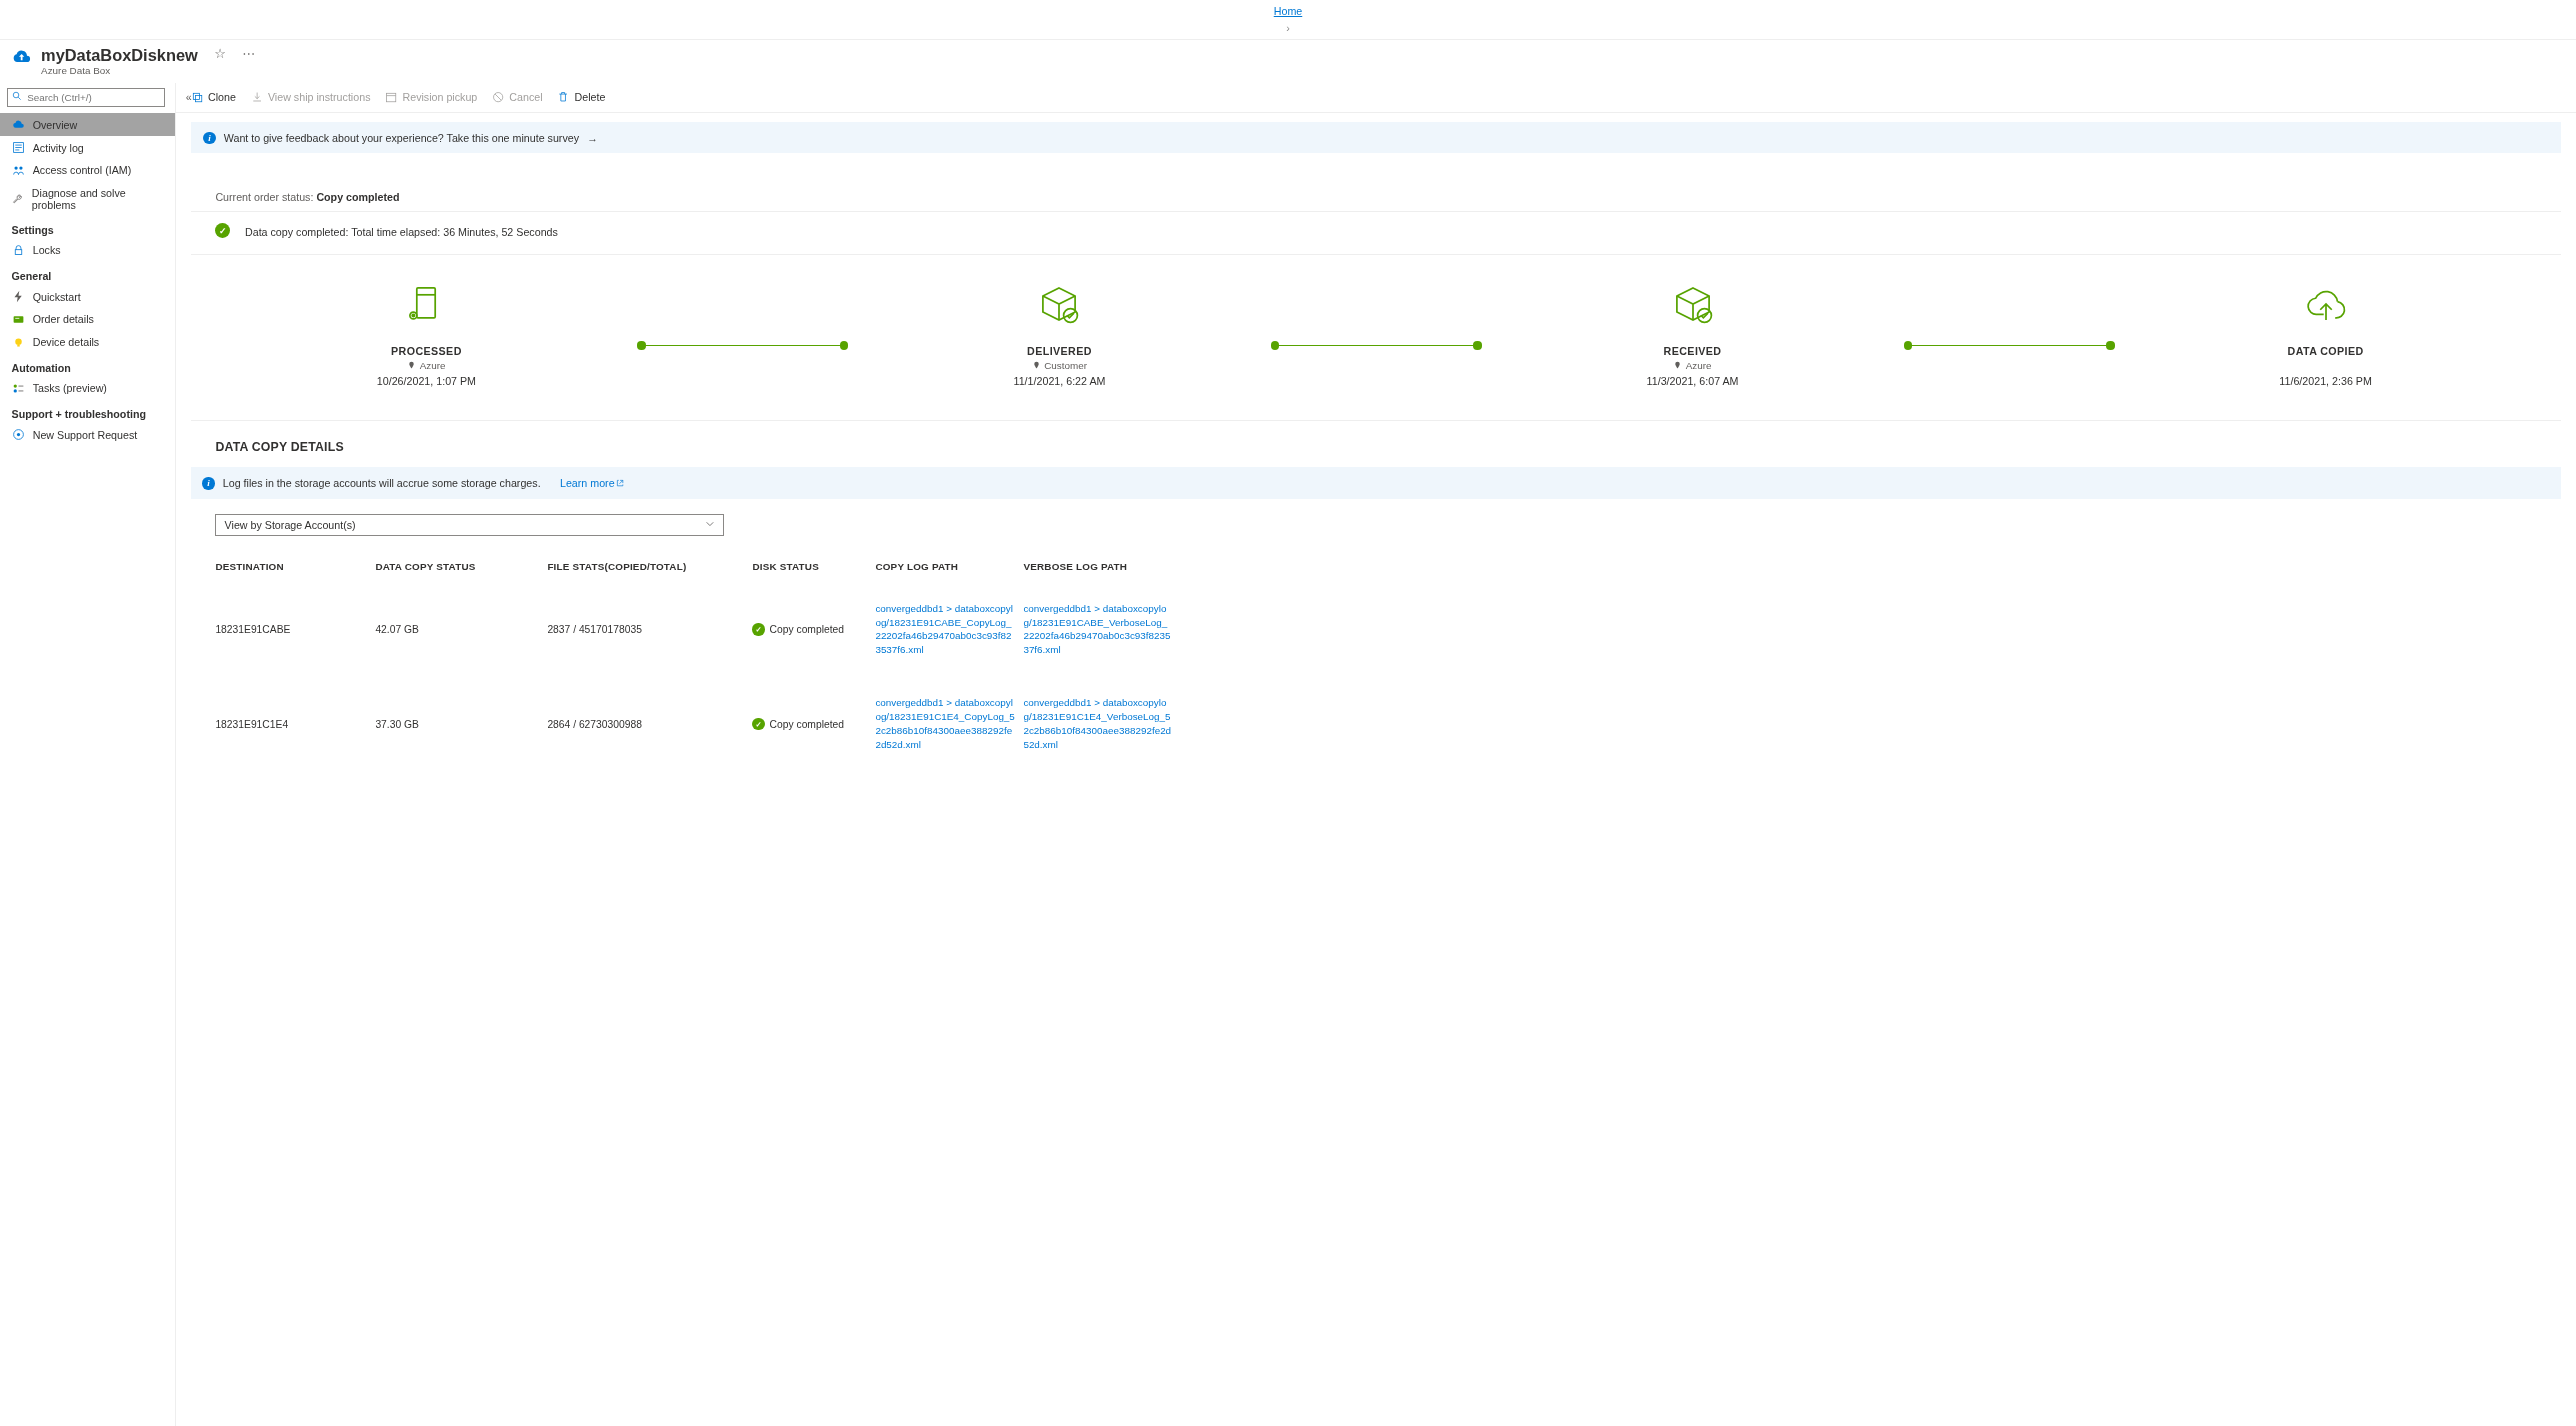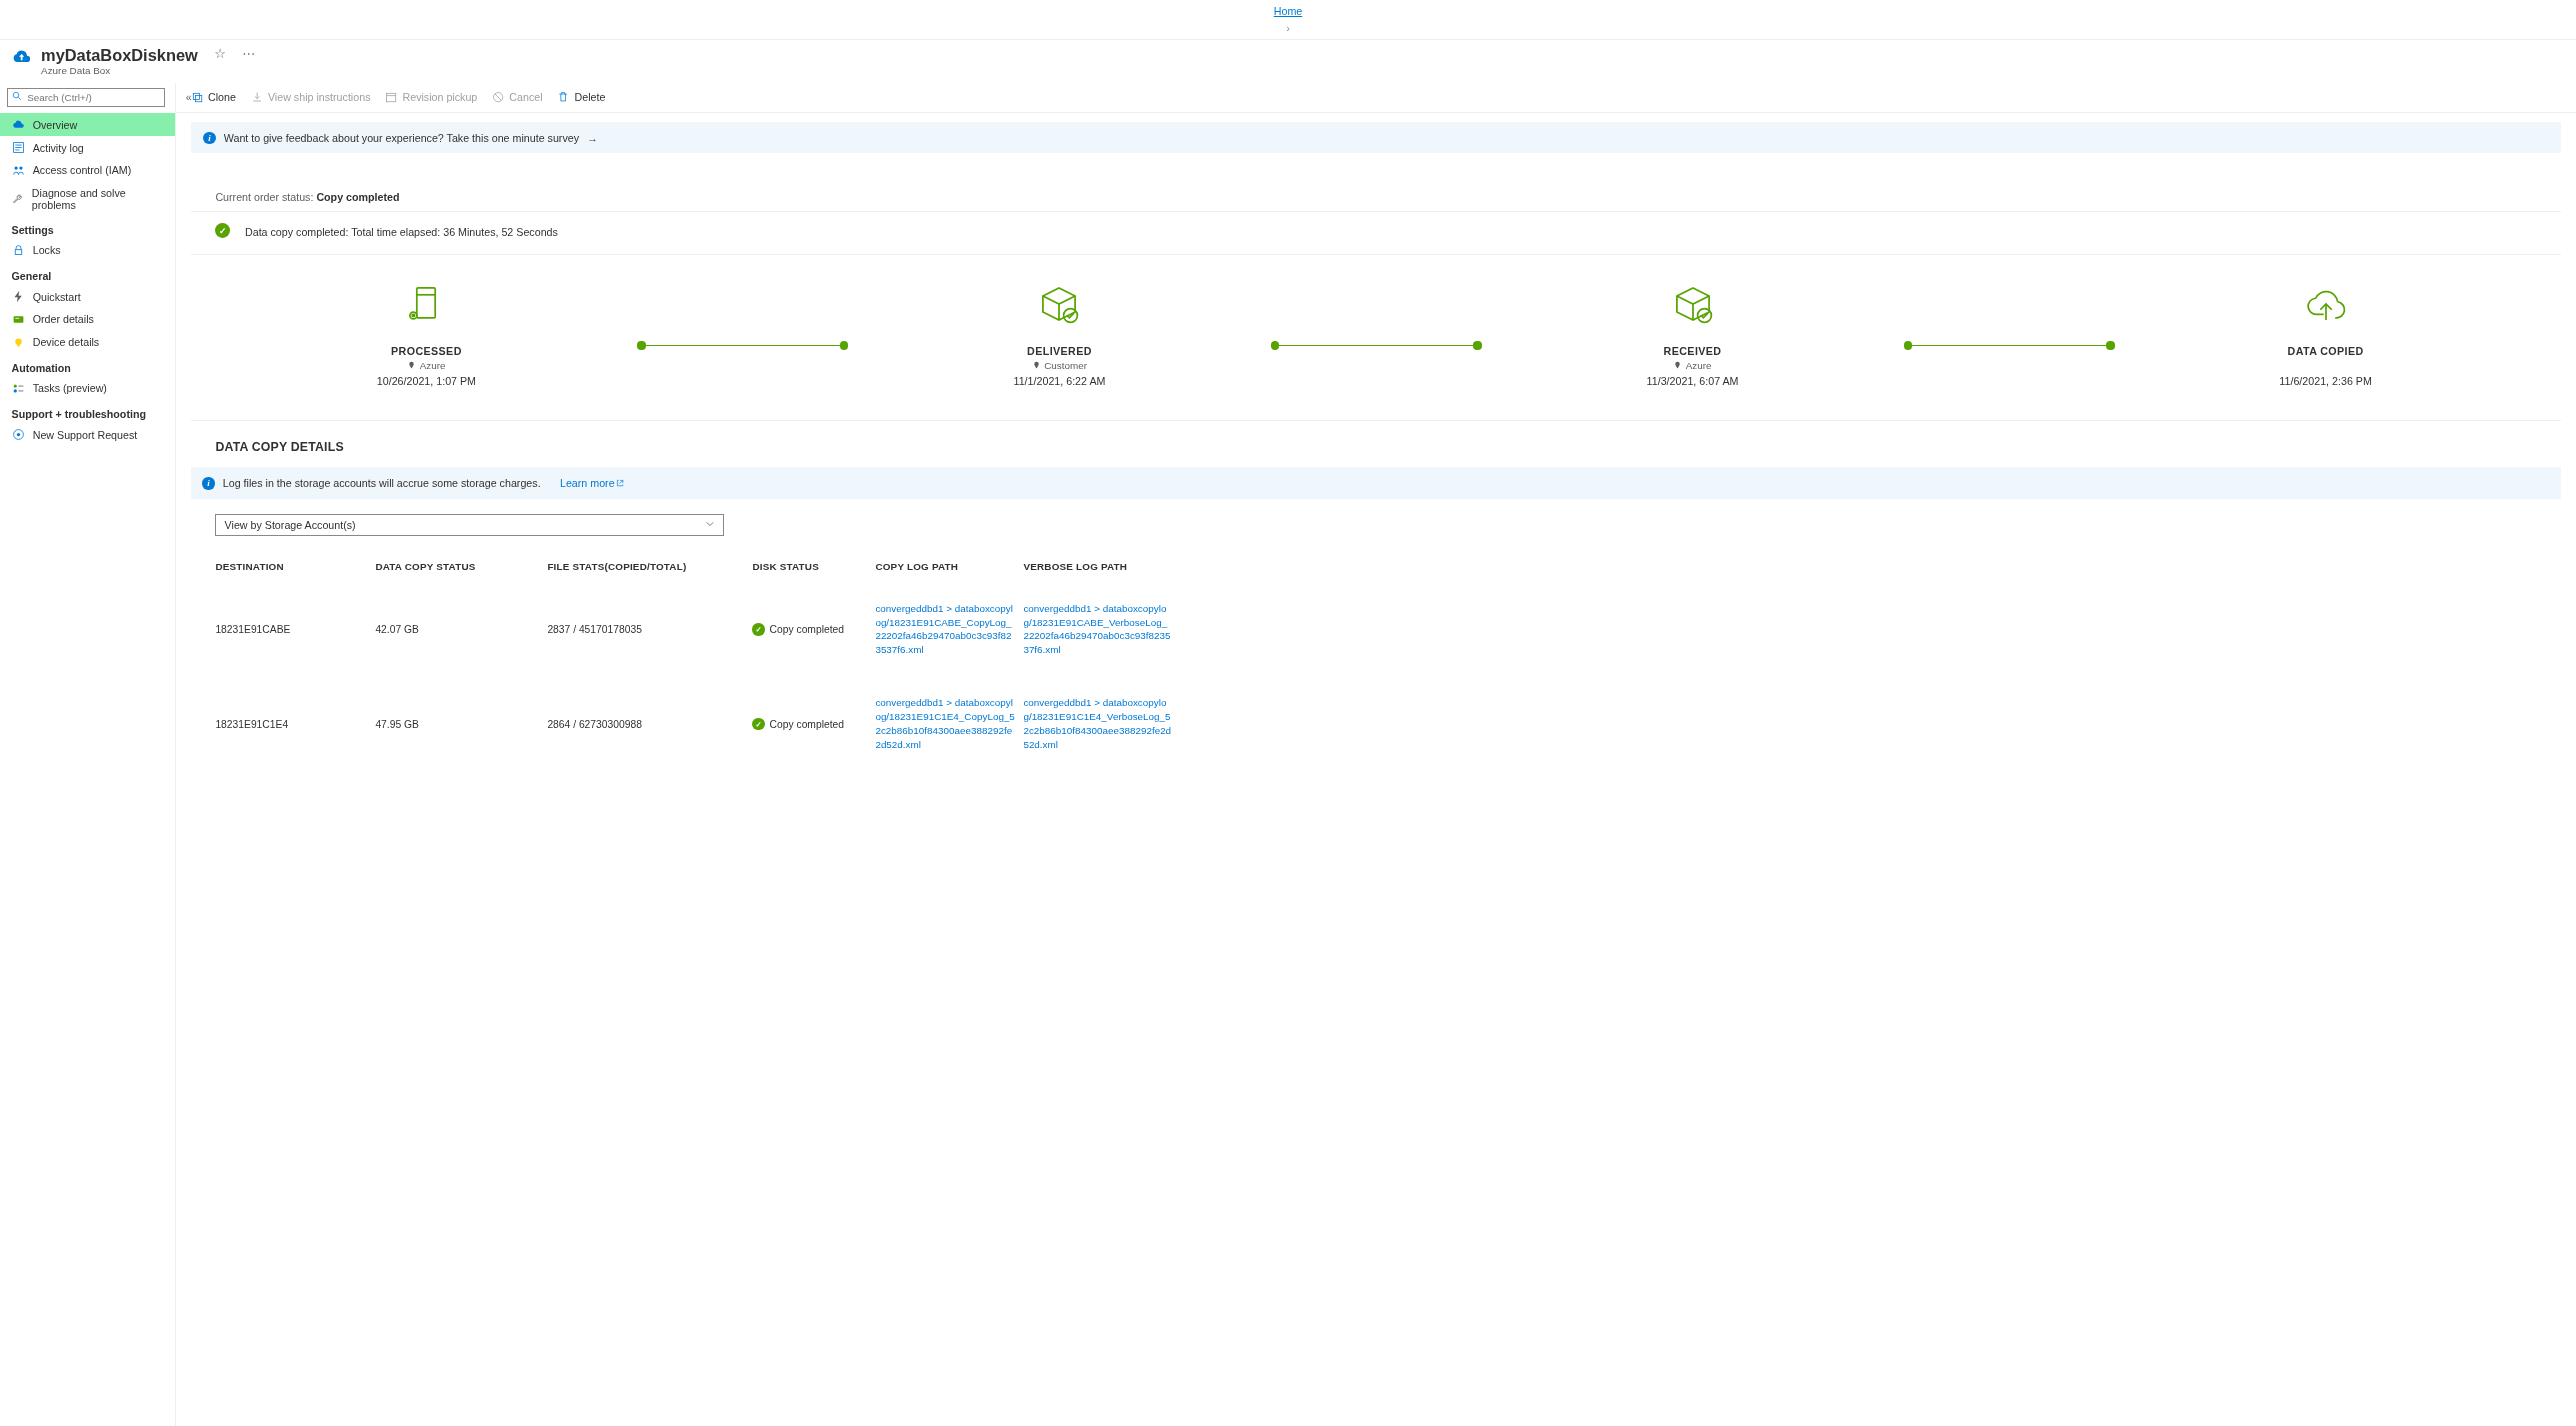--- a/index.html
+++ b/index.html
@@ -18,21 +18,21 @@
 .star, .more { margin-left: 8.2px; color: #605e5c; cursor: pointer; font-size: 13px; }
 
 .layout { display: flex; min-height: calc(100vh - 57px); }
 .sidebar { width: 176px; border-right: 0.8px solid #eee; padding: 0 0 8.2px; }
 .search-row { display: flex; align-items: center; padding: 4.9px 6.6px 6.6px; gap: 19px; }
 .search-box { flex: 1; display: flex; align-items: center; border: 0.8px solid #8a8886; padding: 2.5px 4.9px; gap: 4.9px; }
 .search-box input { border: none; outline: none; font-size: 9.9px; flex: 1; }
 .collapse-toggle { color: #605e5c; cursor: pointer; padding: 1.6px; }
 
 .nav-item { display: flex; align-items: center; gap: 8.2px; padding: 4.9px 11.5px; cursor: pointer; font-size: 10.7px; }
-.nav-item.active { background: #86efac; }
+.nav-item.active { background: #a3a3a3; }
 .nav-icon { width: 13px; height: 13px; display: flex; align-items: center; justify-content: center; }
 .nav-group { padding: 8.2px 11.5px 3.3px; font-size: 10.7px; font-weight: 600; color: #323130; }
 
 .main { flex: 1; padding: 0 0 16.4px; }
 .toolbar { display: flex; align-items: center; gap: 14.8px; padding: 8.2px 14.8px; border-bottom: 0.8px solid #eee; font-size: 10.7px; }
 .toolbar-item { display: flex; align-items: center; gap: 4.9px; cursor: pointer; color: #323130; }
 .toolbar-item.disabled { color: #a19f9d; cursor: default; }
 .toolbar-item.danger { color: #323130; }
 .toolbar-icon { width: 12.3px; height: 12.3px; display: flex; align-items: center; justify-content: center; }
 
@@ -413,21 +413,21 @@
           <div class="col-copylog">
               <a class="log-link">convergeddbd1 &gt; databoxcopylog/18231E91CABE_CopyLog_22202fa46b29470ab0c3c93f823537f6.xml</a>
             </div>
           <div class="col-verbose">
               <a class="log-link">convergeddbd1 &gt; databoxcopylog/18231E91CABE_VerboseLog_22202fa46b29470ab0c3c93f823537f6.xml</a>
             </div>
         </div>
 
         <div class="trow">
           <div class="col-dest">18231E91C1E4</div>
-          <div class="col-status">47.95 GB</div>
+          <div class="col-status">37.30 GB</div>
           <div class="col-stats">2864 / 62730300988</div>
           <div class="col-disk">
               <span class="check-sm"></span>
               <span>Copy completed</span>
             </div>
           <div class="col-copylog">
               <a class="log-link">convergeddbd1 &gt; databoxcopylog/18231E91C1E4_CopyLog_52c2b86b10f84300aee388292fe2d52d.xml</a>
             </div>
           <div class="col-verbose">
               <a class="log-link">convergeddbd1 &gt; databoxcopylog/18231E91C1E4_VerboseLog_52c2b86b10f84300aee388292fe2d52d.xml</a>

